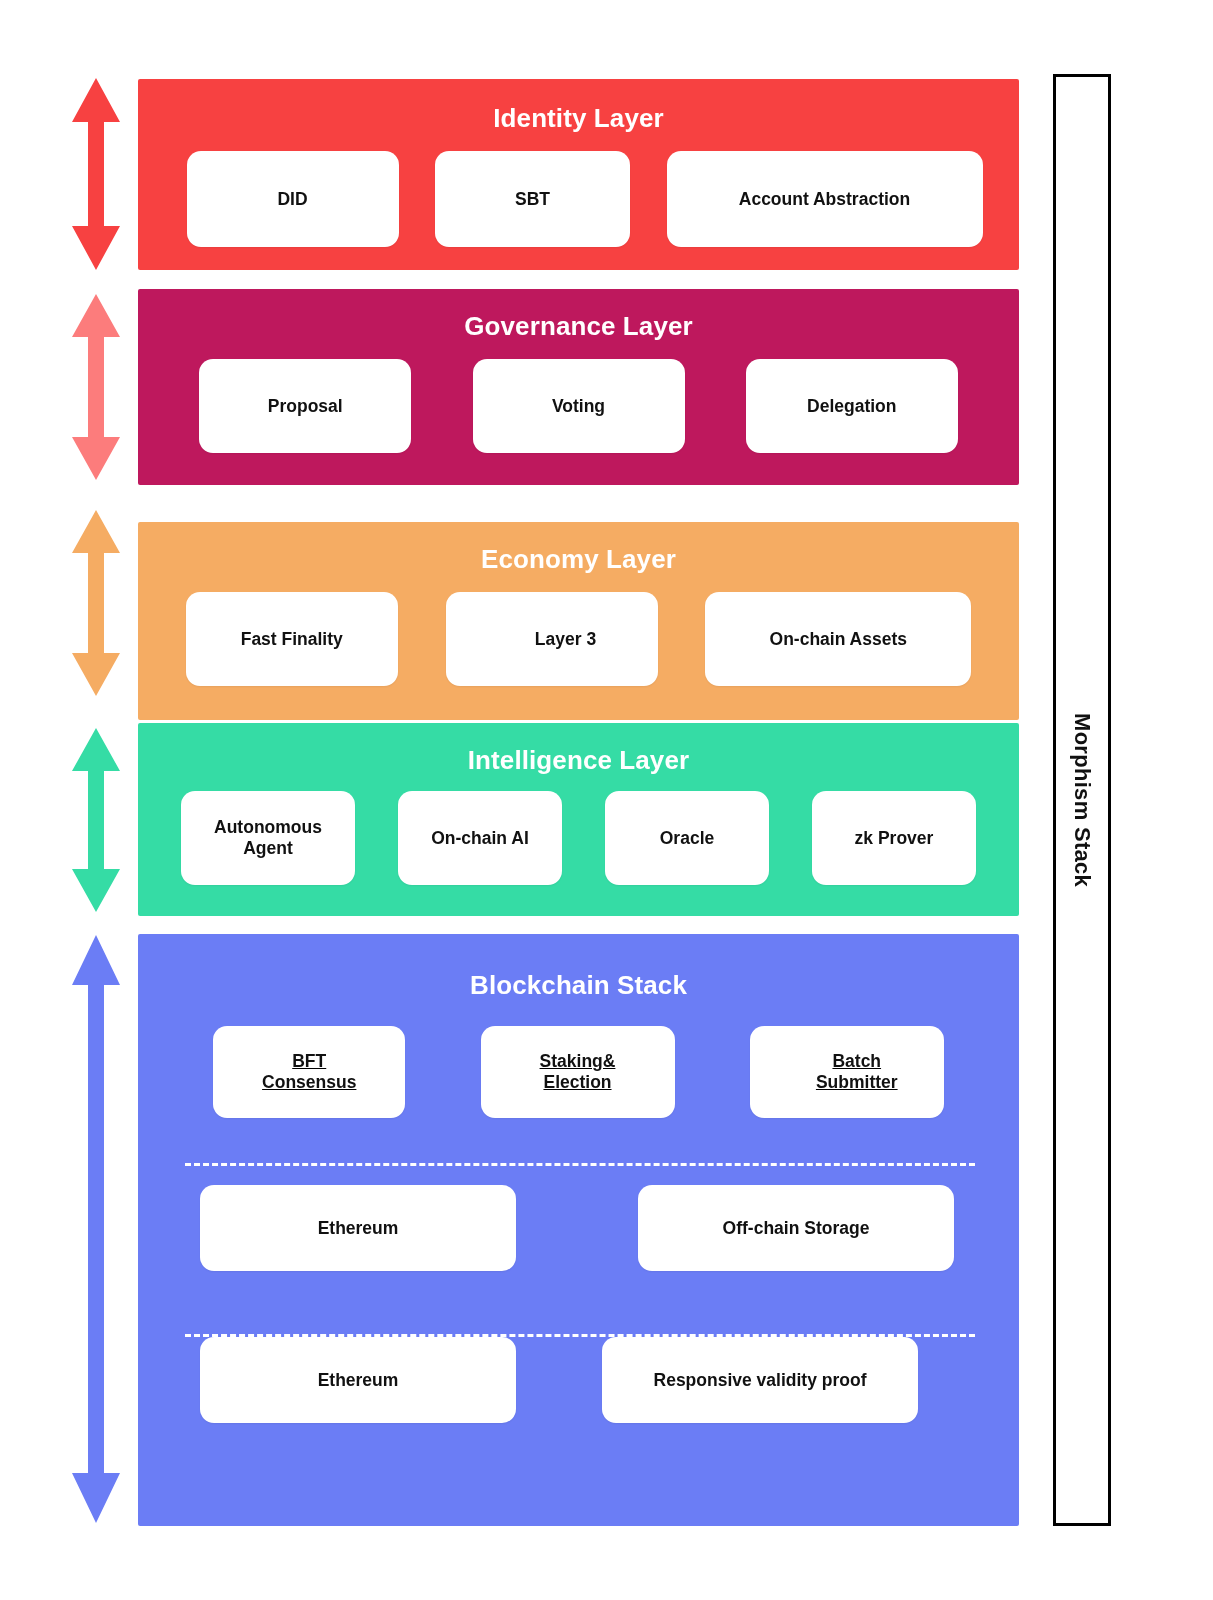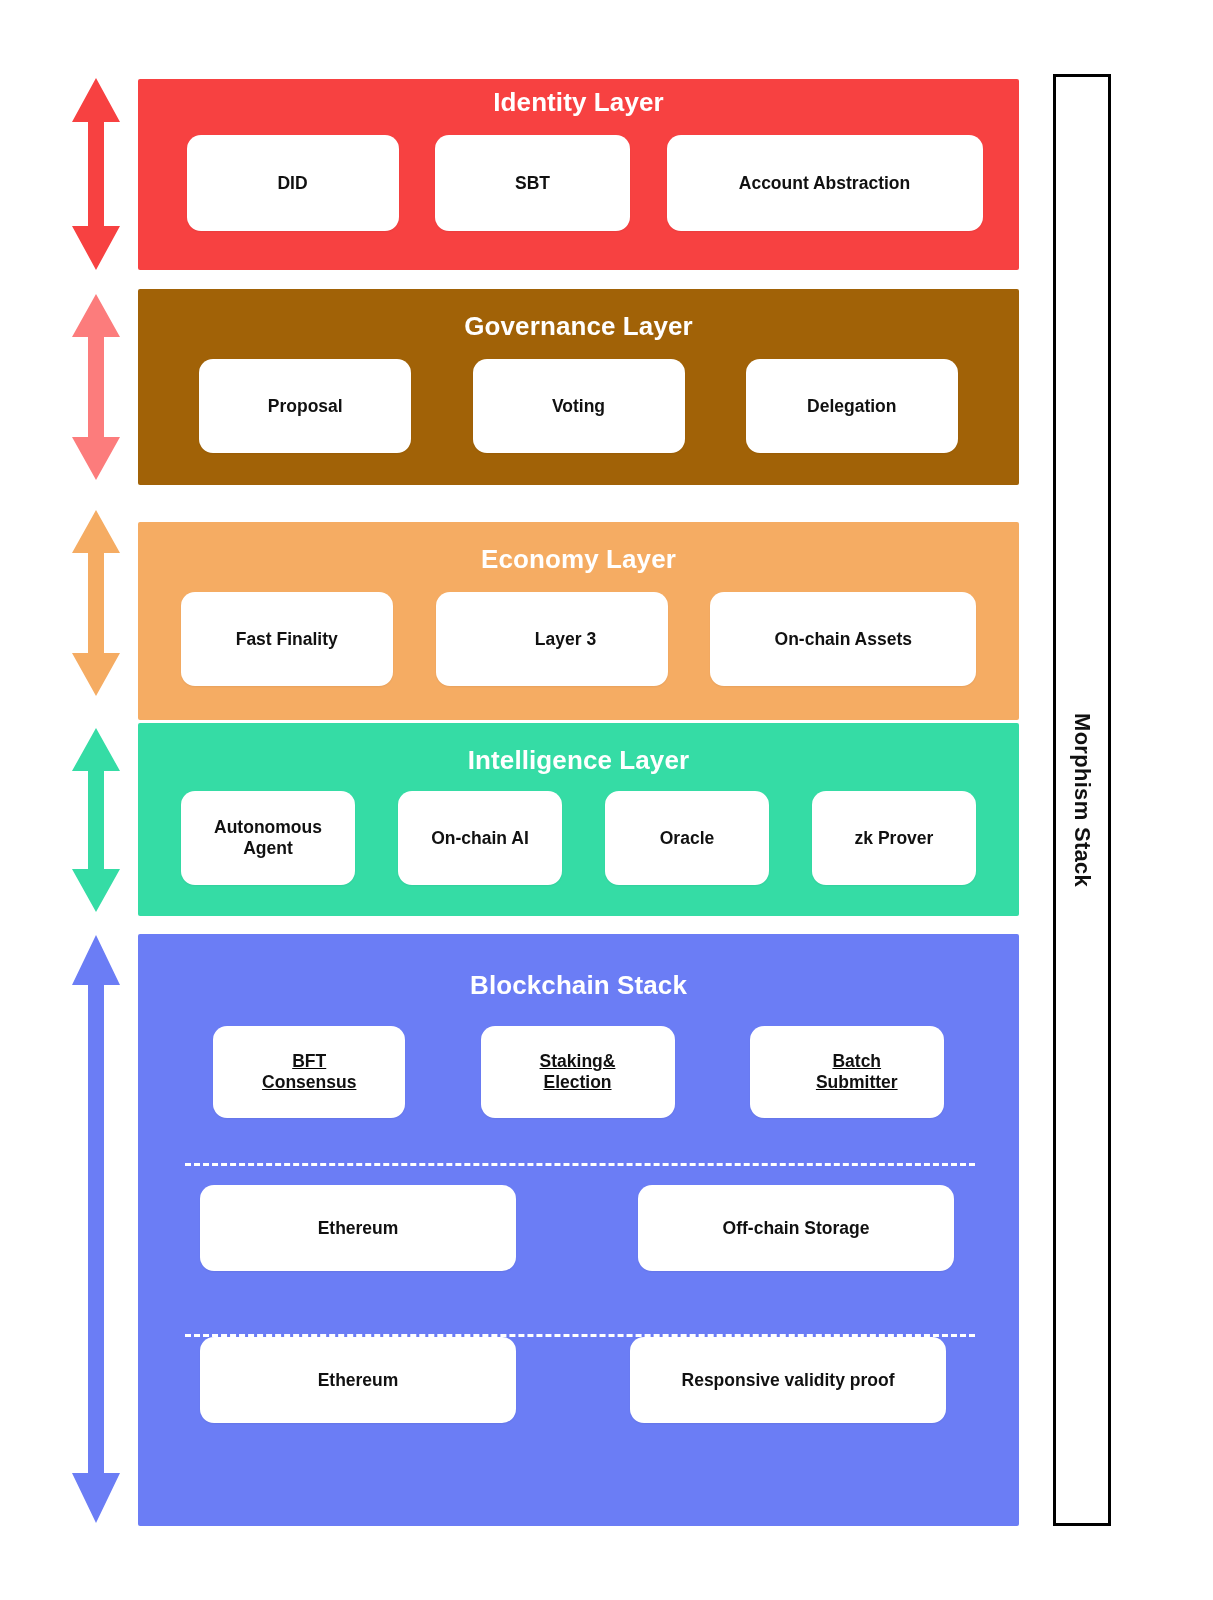--- a/index.html
+++ b/index.html
@@ -100,53 +100,53 @@
 </head>
 <body>
 
 <div id="diagram-root">
 
   <div class="arrow-col" style="top:76px; height:196px;">
     <svg class="arrow-svg" viewBox="0 0 52 196" preserveAspectRatio="none">
       <polygon points="26,2 50,46 34,46 34,150 50,150 26,194 2,150 18,150 18,46 2,46" fill="#F74141"></polygon>
     </svg>
   </div>
-  <div class="layer" style="top:79px; height:191px; background:#F74141; padding-top:8px;">
+  <div class="layer" style="top:79px; height:191px; background:#F74141; padding-top:24px;">
     <div class="layer-title">Identity Layer</div>
     <div class="chip-row" style="margin-top:17px; height:96px;">
       <div class="chip" style="width:212px;margin-left:12px;">DID</div>
       <div class="chip" style="width:195px;">SBT</div>
       <div class="chip" style="width:316px;">Account Abstraction</div>
     </div>
   </div>
 
   <div class="arrow-col" style="top:292px; height:190px;">
     <svg class="arrow-svg" viewBox="0 0 52 190" preserveAspectRatio="none">
       <polygon points="26,2 50,45 34,45 34,145 50,145 26,188 2,145 18,145 18,45 2,45" fill="#FC7C7C"></polygon>
     </svg>
   </div>
-  <div class="layer" style="top:289px; height:196px; background:#a16207; padding-top:22px;">
+  <div class="layer" style="top:289px; height:196px; background:#be185d; padding-top:22px;">
     <div class="layer-title">Governance Layer</div>
     <div class="chip-row" style="margin-top:17px; height:94px;">
       <div class="chip" style="width:212px;">Proposal</div>
       <div class="chip" style="width:212px;">Voting</div>
       <div class="chip" style="width:212px;">Delegation</div>
     </div>
   </div>
 
   <div class="arrow-col" style="top:508px; height:190px;">
     <svg class="arrow-svg" viewBox="0 0 52 190" preserveAspectRatio="none">
       <polygon points="26,2 50,45 34,45 34,145 50,145 26,188 2,145 18,145 18,45 2,45" fill="#F5AC63"></polygon>
     </svg>
   </div>
   <div class="layer" style="top:522px; height:198px; background:#F5AC63; padding-top:22px;">
     <div class="layer-title">Economy Layer</div>
     <div class="chip-row" style="margin-top:17px; height:94px;">
       <div class="chip" style="width:212px;">Fast Finality</div>
-      <div class="chip" style="width:232px;padding-left:42px;">Layer 3</div>
+      <div class="chip" style="width:212px;padding-left:42px;">Layer 3</div>
       <div class="chip" style="width:266px;">On-chain Assets</div>
     </div>
   </div>
 
   <div class="arrow-col" style="top:726px; height:188px;">
     <svg class="arrow-svg" viewBox="0 0 52 188" preserveAspectRatio="none">
       <polygon points="26,2 50,45 34,45 34,143 50,143 26,186 2,143 18,143 18,45 2,45" fill="#35DCA5"></polygon>
     </svg>
   </div>
   <div class="layer" style="top:723px; height:193px; background:#35DCA5; padding-top:22px;">
@@ -177,21 +177,21 @@
 
     <div class="chip-row" style="margin-top:67px; height:86px; justify-content:flex-start; padding-left:62px;">
       <div class="chip" style="width:316px;">Ethereum</div>
       <div class="chip" style="width:316px; margin-left:122px;">Off-chain Storage</div>
     </div>
 
     <div class="dashed-sep" style="top:400px; left:47px; width:790px;"></div>
 
     <div class="chip-row" style="margin-top:66px; height:86px; justify-content:flex-start; padding-left:62px;">
       <div class="chip" style="width:316px;">Ethereum</div>
-      <div class="chip" style="width:316px; margin-left:114px;">Responsive validity proof</div>
+      <div class="chip" style="width:316px; margin-left:86px;">Responsive validity proof</div>
     </div>
   </div>
 
   <div id="stack-frame">
     <div id="stack-label">Morphism Stack</div>
   </div>
 
 </div>
 
 </body></html>

